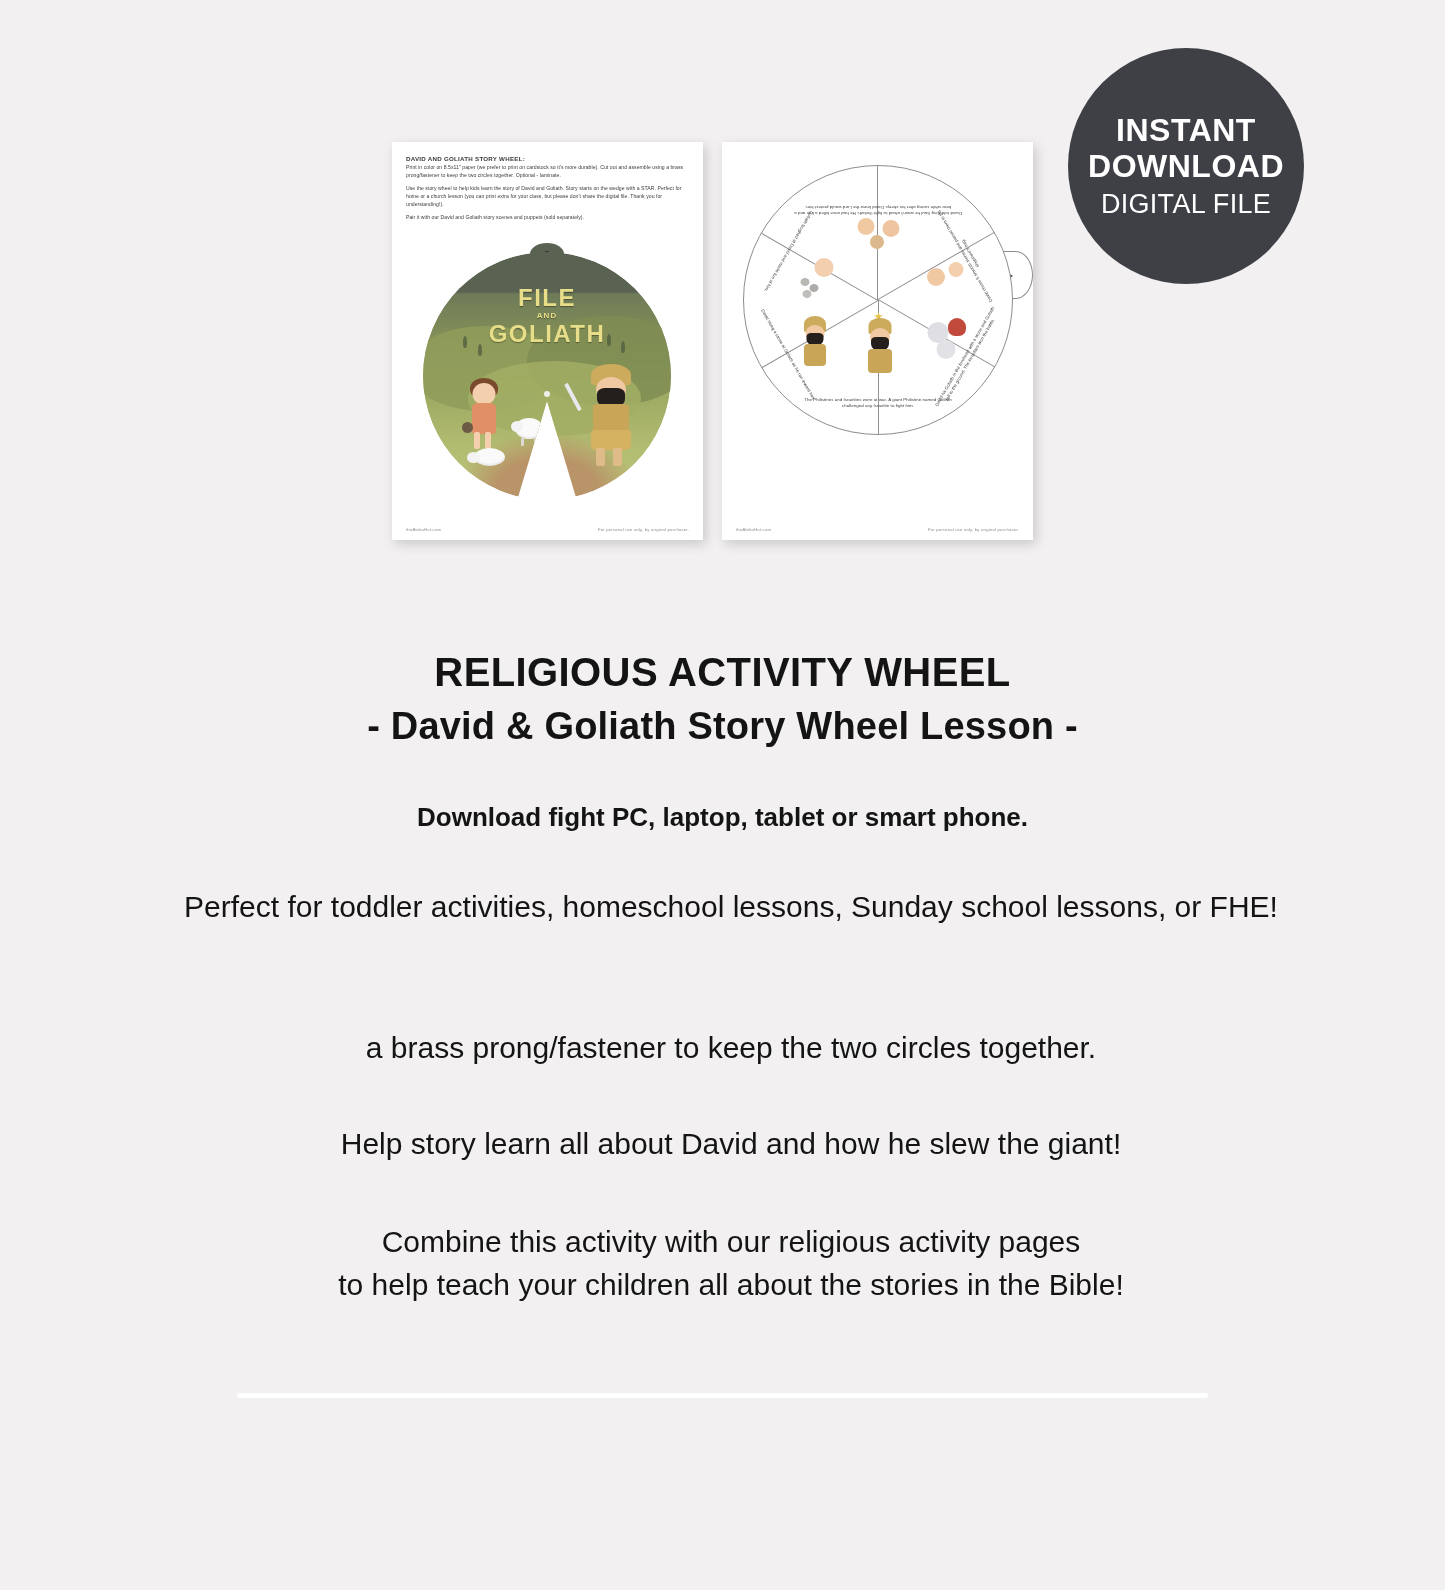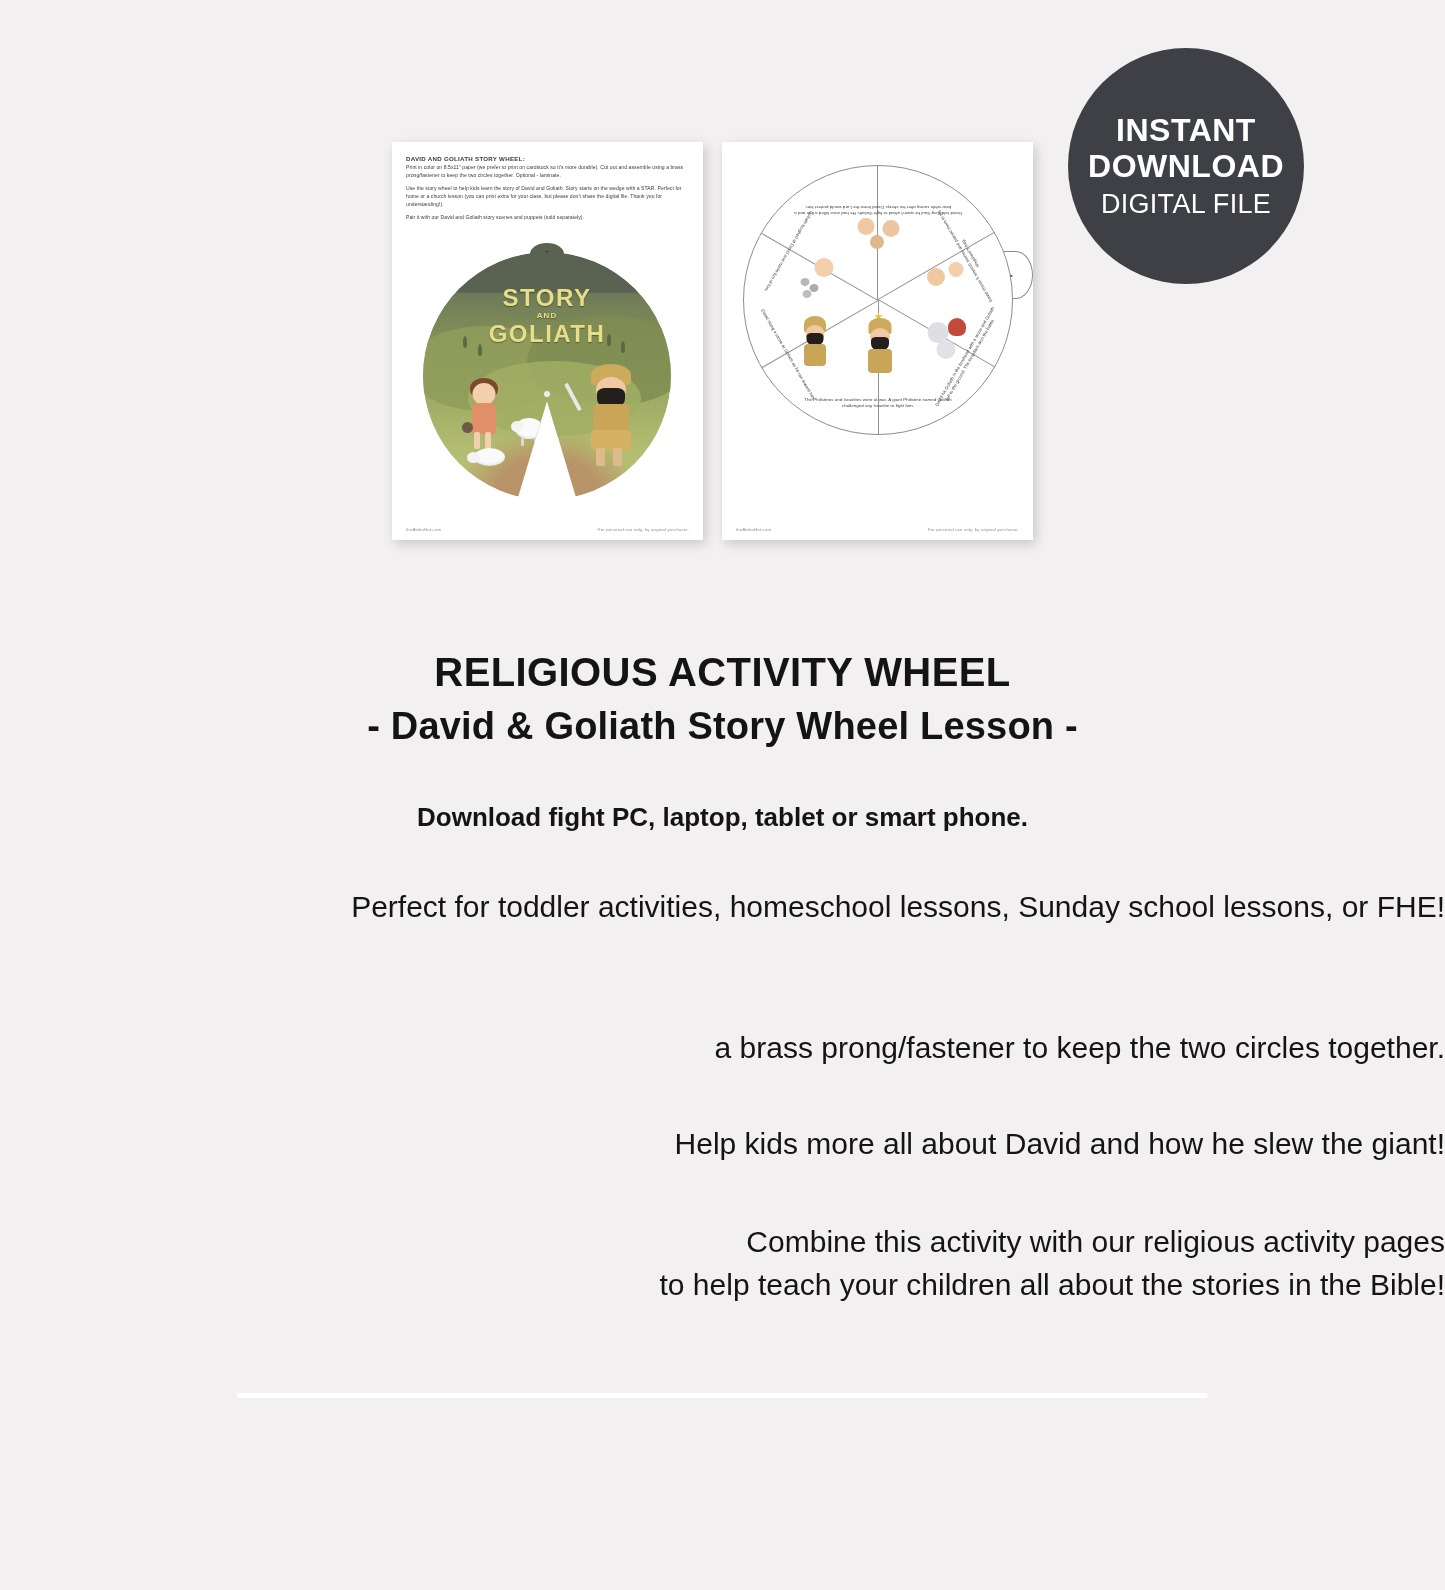--- a/index.html
+++ b/index.html
@@ -370,21 +370,20 @@
   .subline {
     font-size: 26px;
     font-weight: 700;
     margin: 54px 0 0 0;
   }
   .bodyline {
     font-size: 30px;
     font-weight: 400;
     margin: 53px 0 0 17px;
     line-height: 1.42;
-    text-align: right;
   }
   .bodyline.tight { margin-top: 56px; }
   .divider {
     width: 971px;
     height: 5px;
     background: #ffffff;
     margin: 86px auto 0 auto;
     border-radius: 3px;
   }
   .footline {
@@ -421,21 +420,21 @@
         <div class="cw-circle">
           <div class="cw-hill cw-hill-a"></div>
           <div class="cw-hill cw-hill-b"></div>
           <div class="cw-hill cw-hill-c"></div>
           <div class="cw-tree" style="left:16%;top:34%;"></div>
           <div class="cw-tree" style="left:22%;top:37%;"></div>
           <div class="cw-tree" style="left:74%;top:33%;"></div>
           <div class="cw-tree" style="left:80%;top:36%;"></div>
 
           <div class="cw-title">
-            <div class="t-main">STORY</div>
+            <div class="t-main">FILE</div>
             <div class="t-and">AND</div>
             <div class="t-main">GOLIATH</div>
           </div>
 
           <div class="fig david-cover">
             <div class="hair"></div>
             <div class="head"></div>
             <div class="body"></div>
             <div class="leg leg-l"></div>
             <div class="leg leg-r"></div>
@@ -548,21 +547,21 @@
   <p class="subline">Download fight PC, laptop, tablet or smart phone.</p>
 
   <p class="bodyline">Perfect for toddler activities, homeschool lessons, Sunday school lessons, or FHE!</p>
 
 
   <p class="bodyline tight">
     <br>
     <span>a brass prong/fastener to keep the two circles together.</span>
   </p>
 
-  <p class="bodyline">Help kids more all about David and how he slew the giant!</p>
+  <p class="bodyline">Help story learn all about David and how he slew the giant!</p>
 
   <p class="bodyline tight">
     <span>Combine this activity with our religious activity pages</span><br>
     <span>to help teach your children all about the stories in the Bible!</span>
   </p>
 
   <div class="divider"></div>
 
 
 </div>

